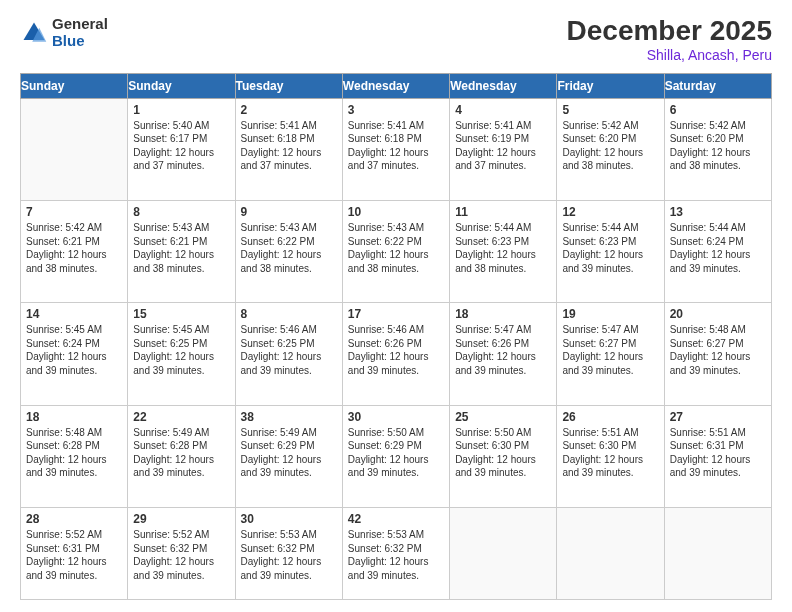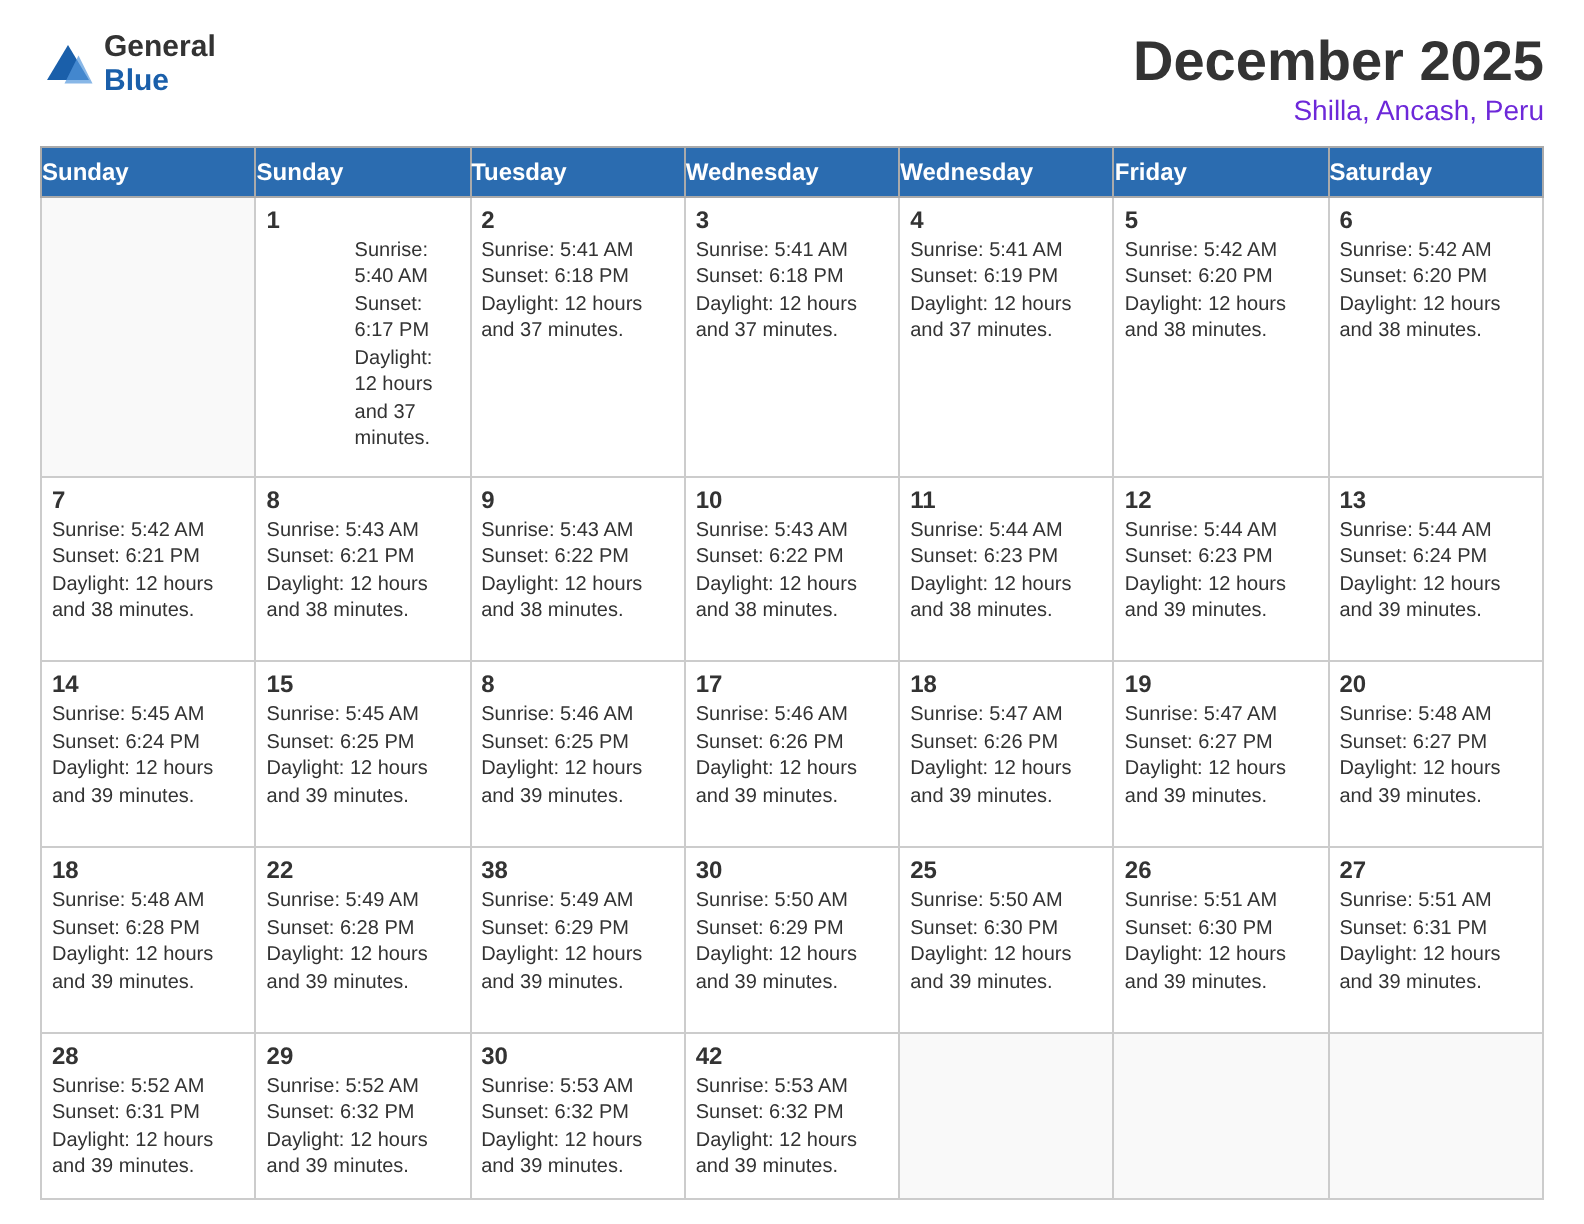--- a/index.html
+++ b/index.html
@@ -128,21 +128,21 @@
           <th>Wednesday</th>
           <th>Friday</th>
           <th>Saturday</th>
         </tr>
     </thead>
     <tbody id="calendar-body">
     <tr>
           <td class="empty"></td>
           <td>
             <span class="day-num">1</span>
-            <div class="day-info" style="white-space: pre-line; margin-left: 44px;">Sunrise: 5:40 AM
+            <div class="day-info" style="white-space: pre-line;">Sunrise: 5:40 AM
 Sunset: 6:17 PM
 Daylight: 12 hours
 and 37 minutes.</div>
           </td>
           <td>
             <span class="day-num">2</span>
             <div class="day-info" style="white-space: pre-line;">Sunrise: 5:41 AM
 Sunset: 6:18 PM
 Daylight: 12 hours
 and 37 minutes.</div>

